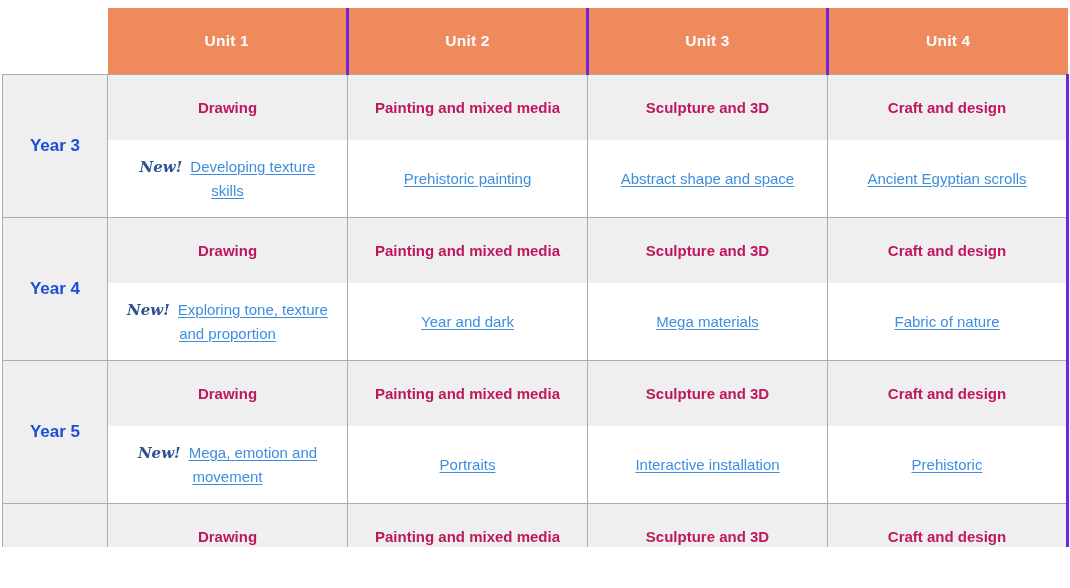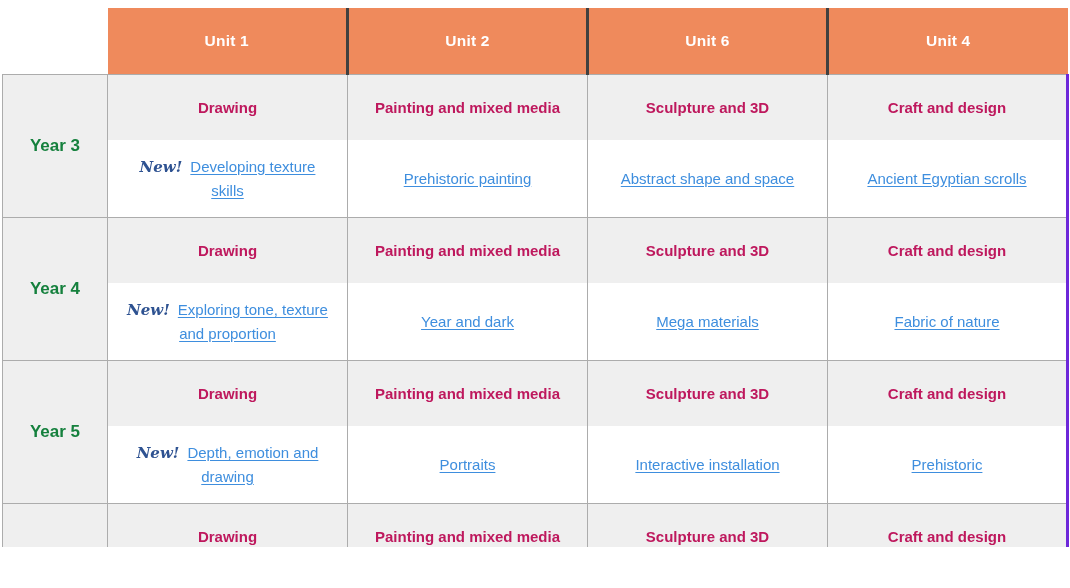--- a/index.html
+++ b/index.html
@@ -32,26 +32,26 @@
     background: #EF8A5C;
     color: #ffffff;
     font-size: 15.5px;
     font-weight: bold;
     height: 64px;
     text-align: center;
     vertical-align: middle;
     border: none;
     letter-spacing: .2px;
   }
-  th.unit.gap { border-left: 3px solid #404040; text-align: center; }
+  th.unit.gap { border-left: 3px solid #6d28d9; text-align: center; }
 
   
   th.year {
     background: #EFEFEF;
-    color: #15803d;
+    color: #1d4ed8;
     font-size: 17px;
     font-weight: bold;
     text-align: center;
     vertical-align: middle;
     border: 1px solid #ACACAC;
   }
   td.category {
     background: #EFEFEF;
     color: #be185d;
     font-size: 15px;
@@ -104,21 +104,21 @@
         <col class="unit-col">
         <col class="unit-col">
         <col class="unit-col">
     </colgroup>
 
     <thead>
       <tr>
         <td class="corner"></td>
         <th class="unit">Unit 1</th>
         <th class="unit gap">Unit 2</th>
-        <th class="unit gap">Unit 6</th>
+        <th class="unit gap">Unit 3</th>
         <th class="unit gap">Unit 4</th>
       </tr>
     </thead>
 
     <tbody>
 
       <tr>
         <th class="year" rowspan="2">Year 3</th>
         <td class="category">Drawing</td>
         <td class="category">Painting and mixed media</td>
@@ -164,21 +164,21 @@
 
       <tr>
         <th class="year" rowspan="2">Year 5</th>
         <td class="category">Drawing</td>
         <td class="category">Painting and mixed media</td>
         <td class="category">Sculpture and 3D</td>
         <td class="category last">Craft and design</td>
       </tr>
       <tr>
         <td class="linkcell">
-          <span class="new-badge">New!</span><a href="#" class="unit-link">Depth, emotion and drawing</a>
+          <span class="new-badge">New!</span><a href="#" class="unit-link">Mega, emotion and movement</a>
         </td>
         <td class="linkcell">
           <a href="#" class="unit-link">Portraits</a>
         </td>
         <td class="linkcell">
           <a href="#" class="unit-link">Interactive installation</a>
         </td>
         <td class="linkcell last">
           <a href="#" class="unit-link">Prehistoric</a>
         </td>

